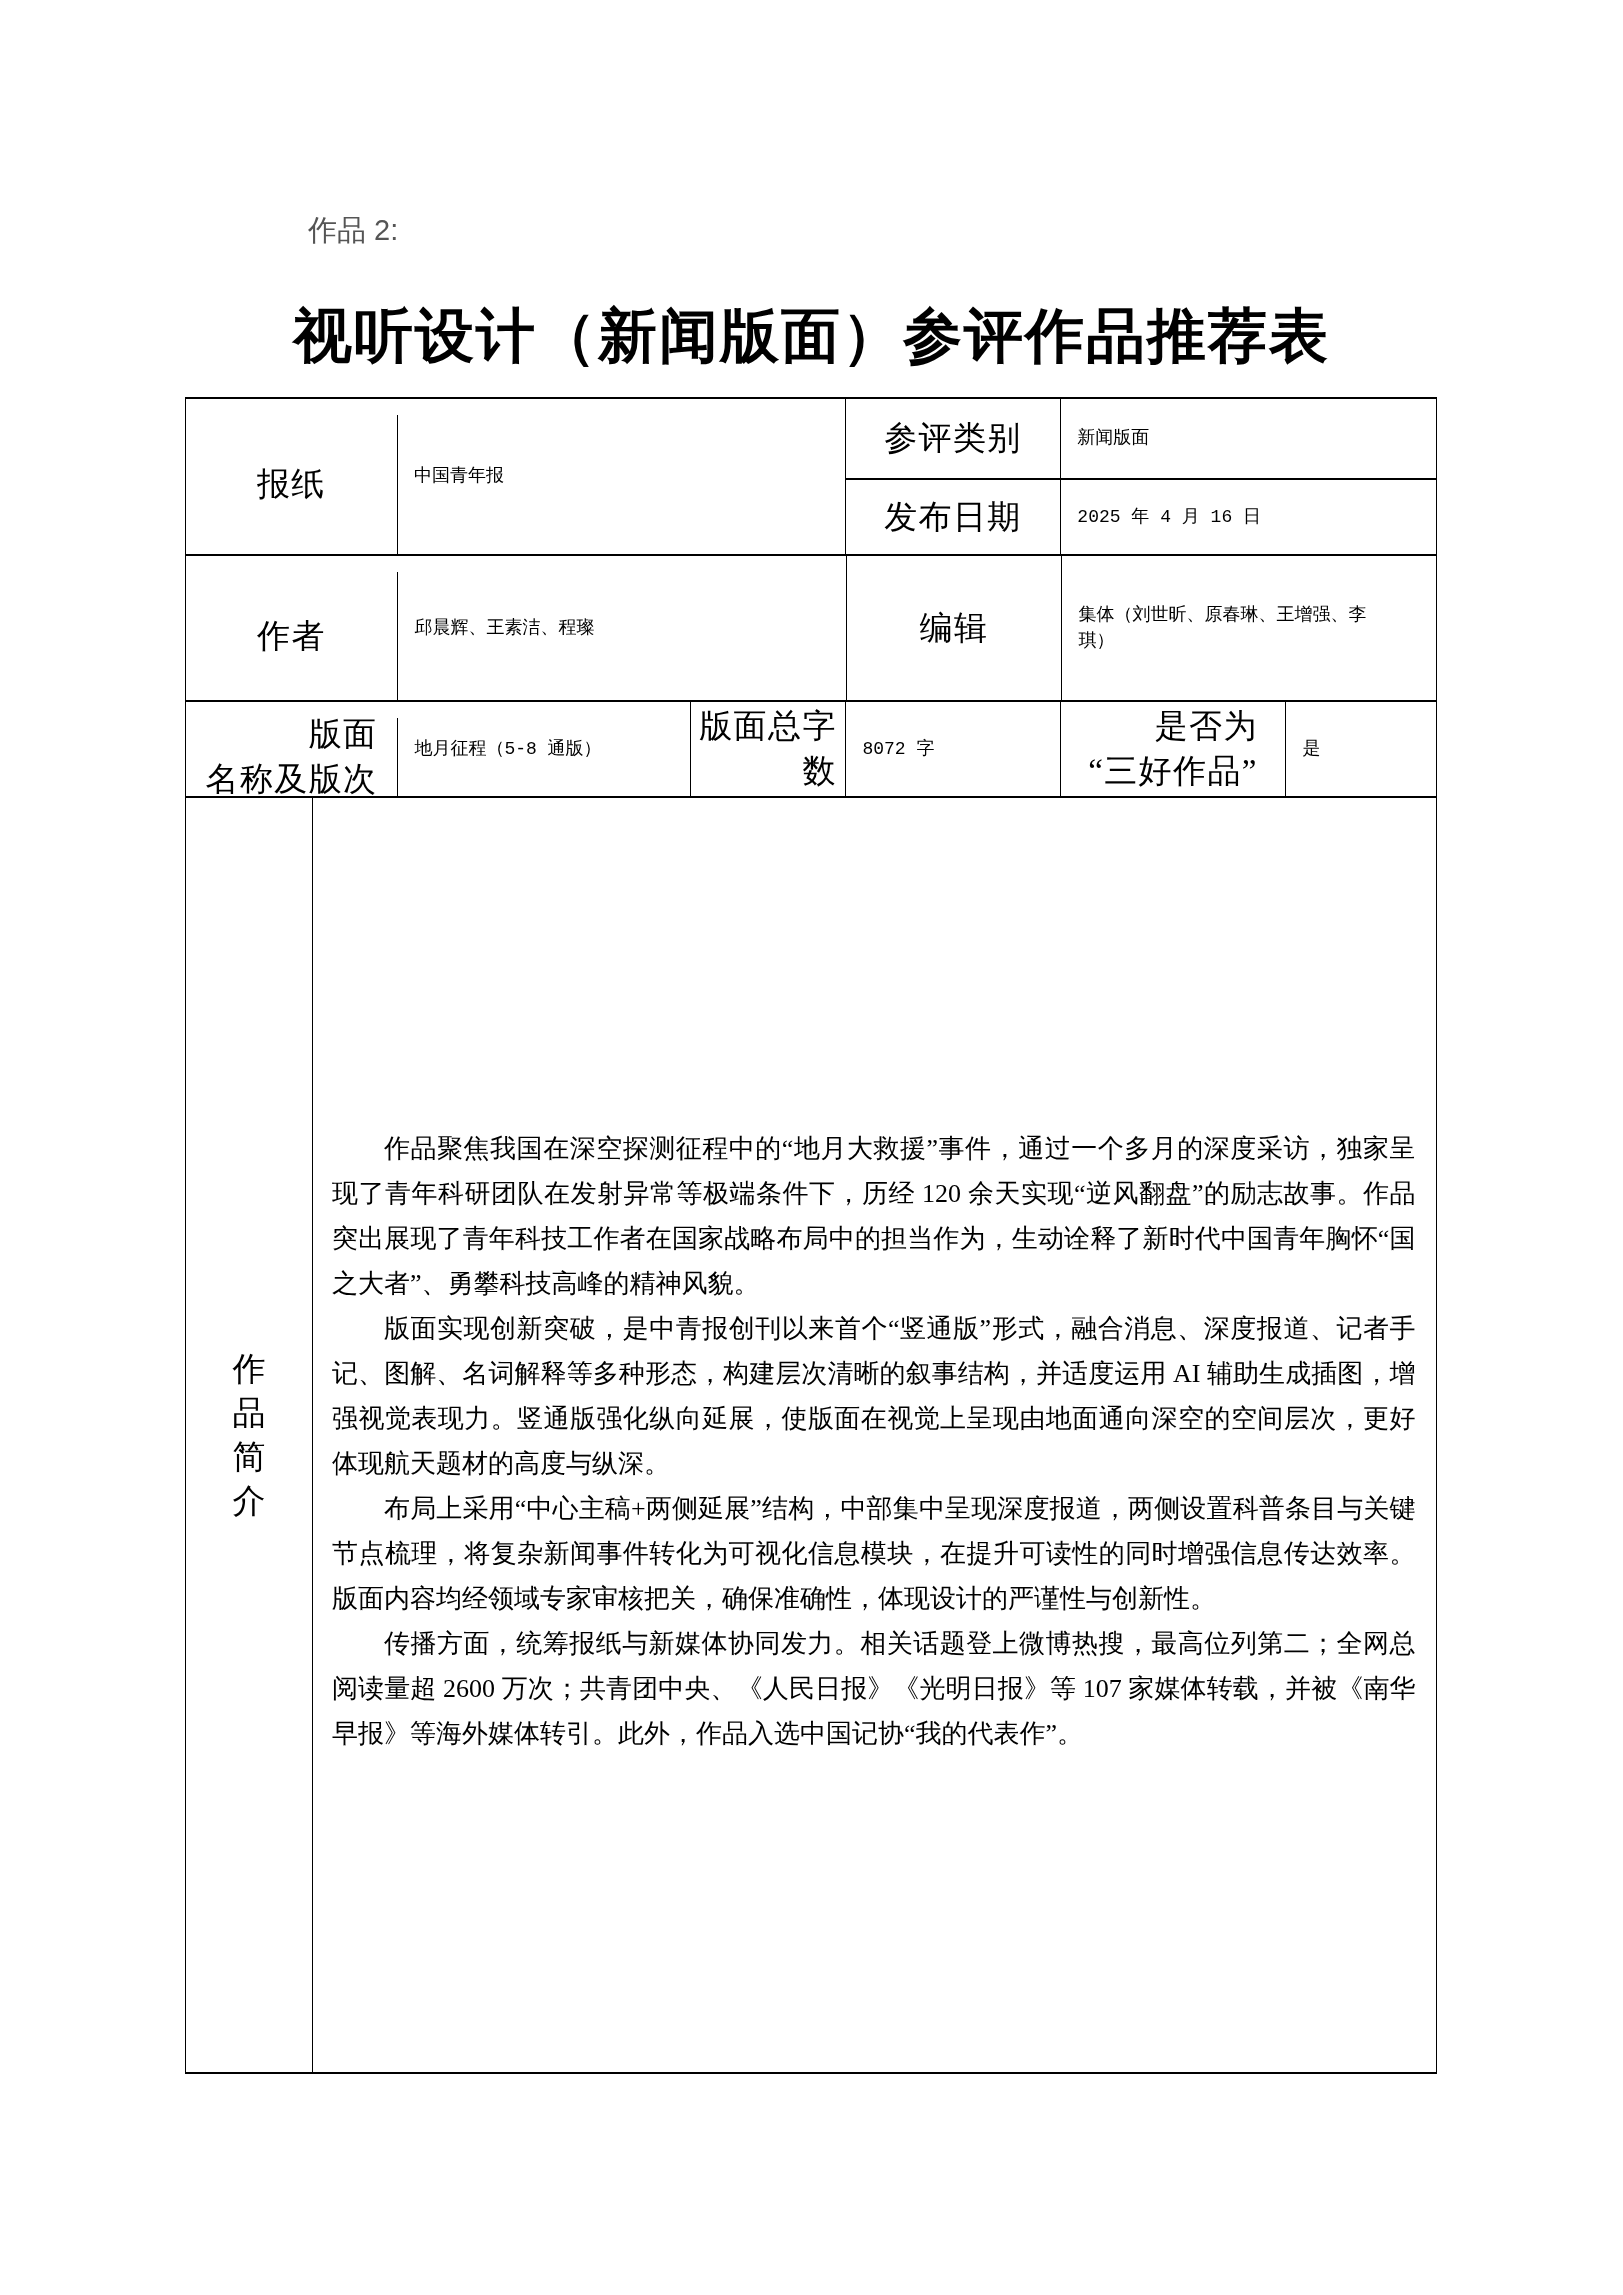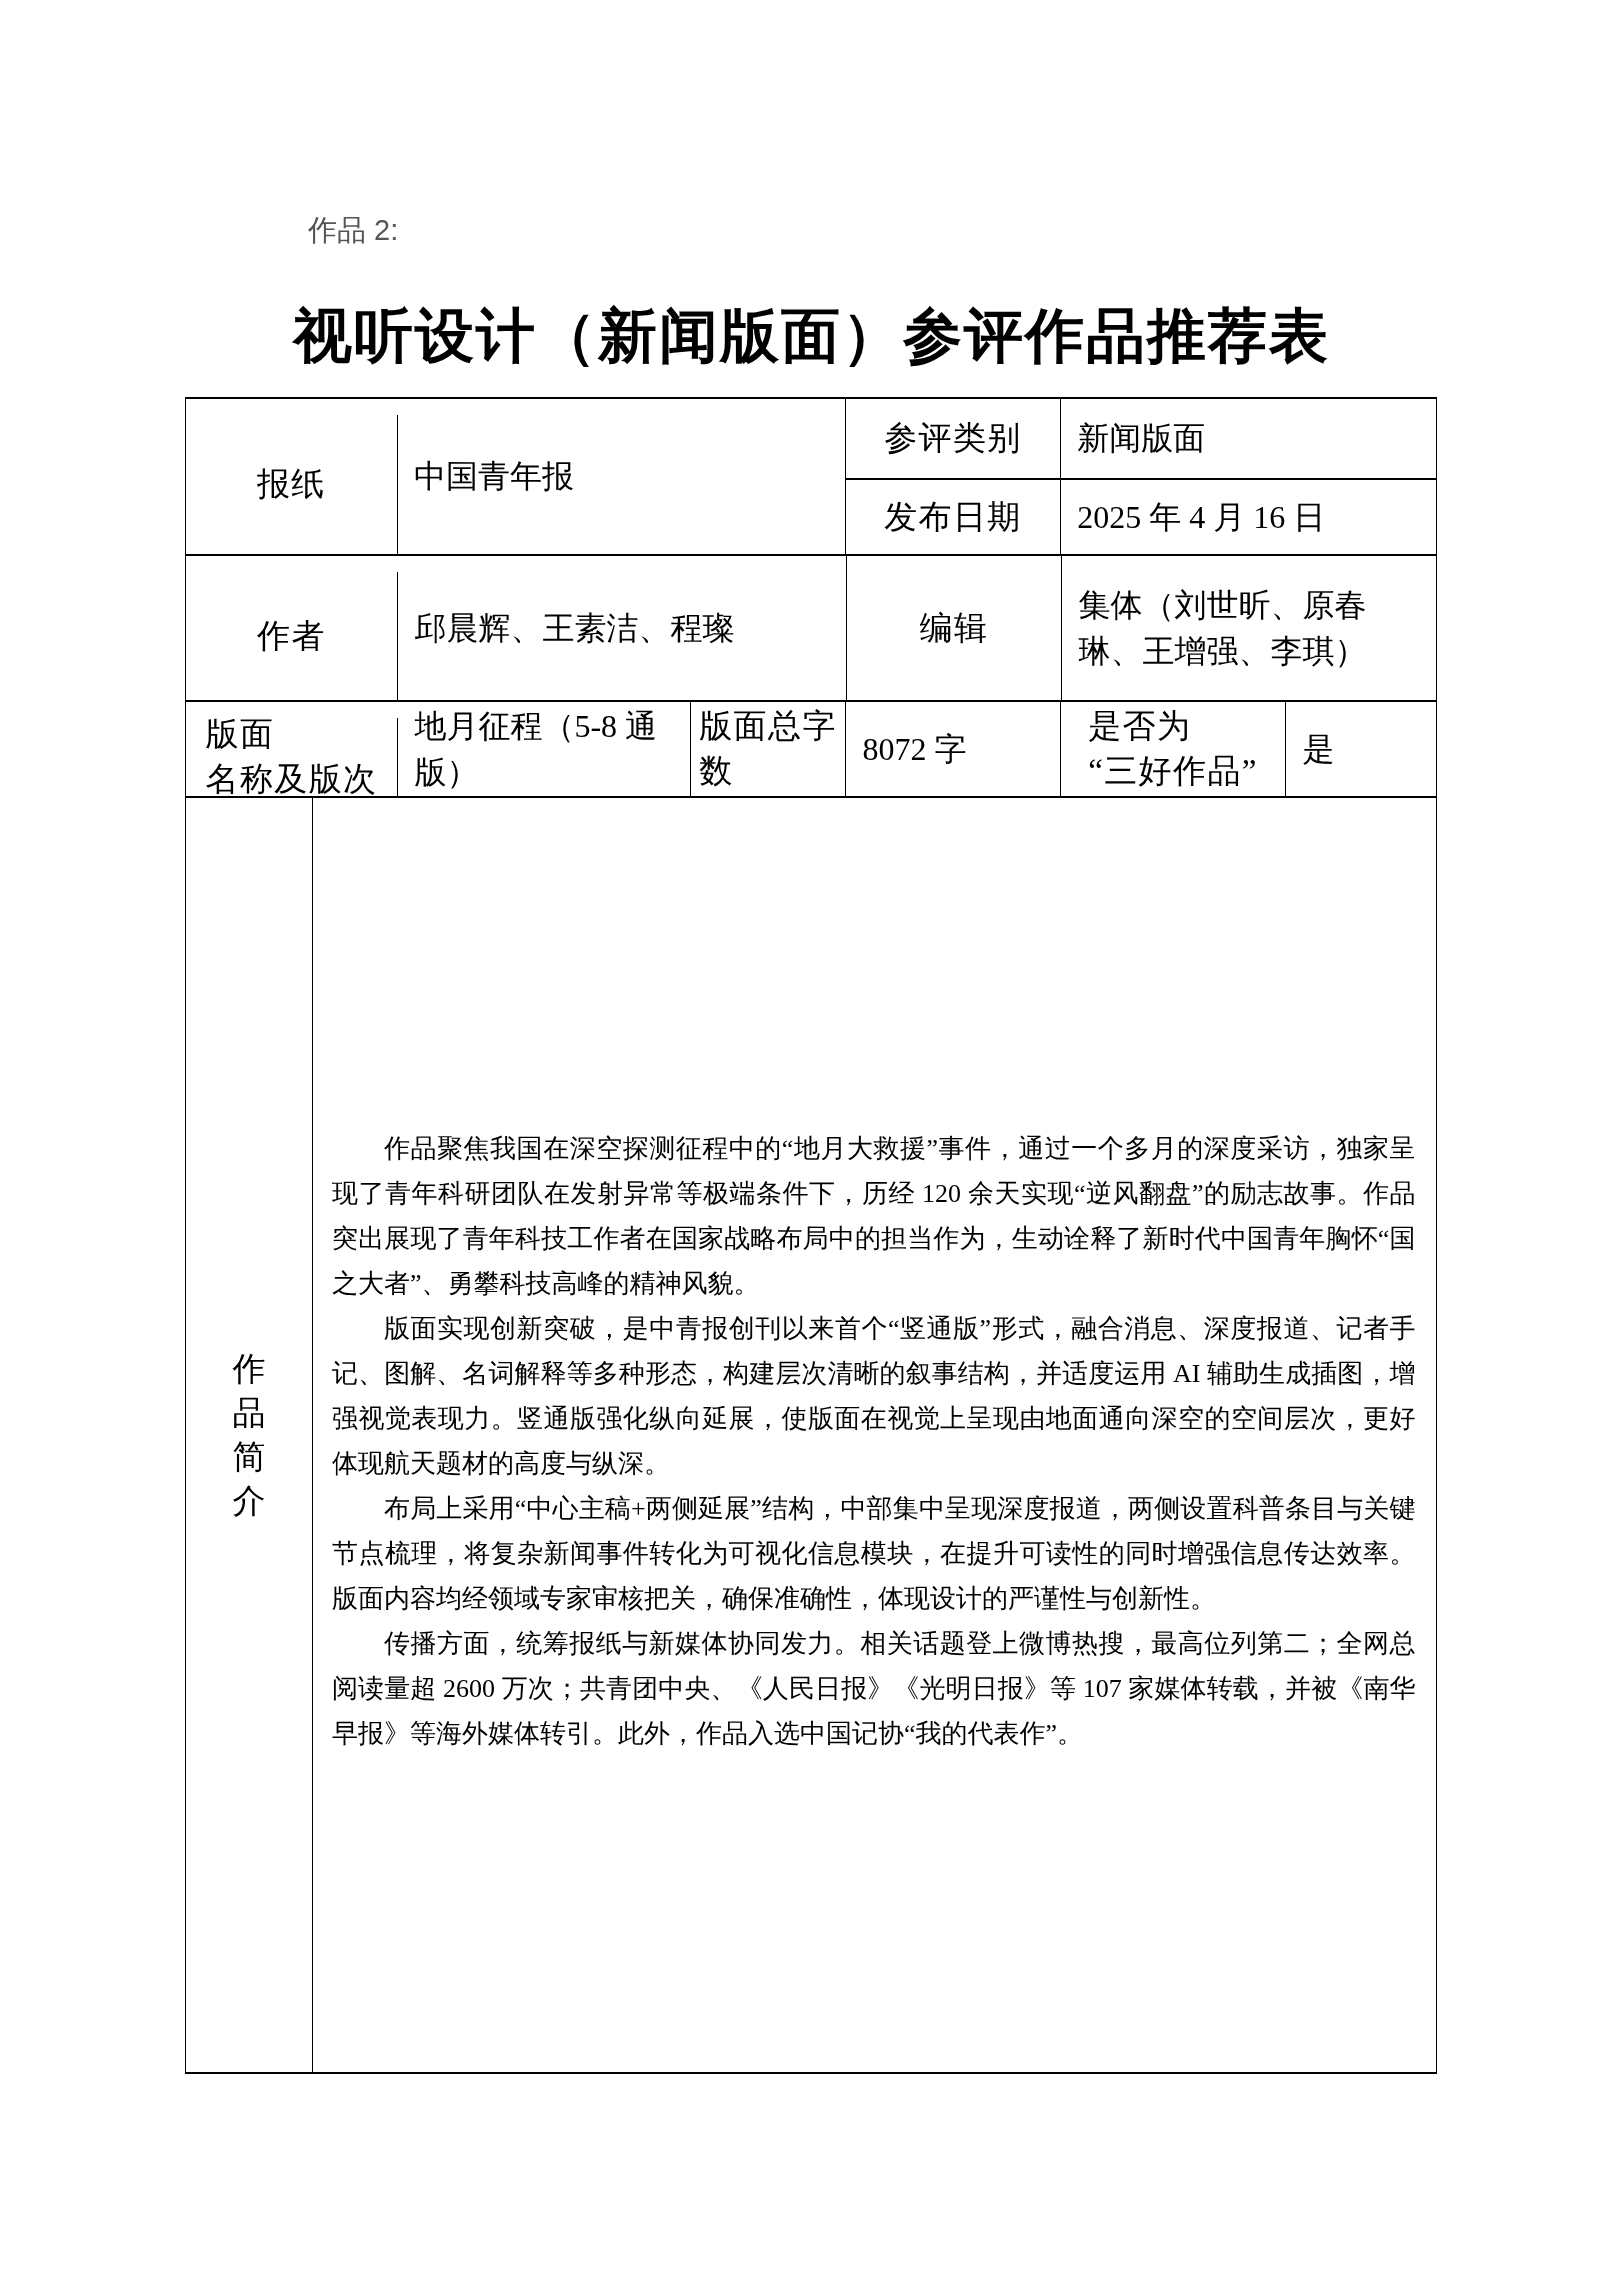--- a/index.html
+++ b/index.html
@@ -36,26 +36,26 @@
   .row.last{border-bottom:none;flex:1;}
   .r1{height:157px;}
   .r2{height:146px;}
   .r3{height:96px;}
   .c{
     box-sizing:border-box;border-right:1.4px solid #000;
     display:flex;align-items:center;min-width:0;
   }
   .c.nobr{border-right:none;}
   .lab{
-    justify-content:center;text-align:left;
+    justify-content:center;text-align:right;
     font-size:33px;letter-spacing:1.4px;line-height:1.35;
   }
   .val{
     justify-content:flex-start;text-align:left;
-    font-size:32px;padding-left:16.4px;padding-right:13.6px;line-height:1.45;
+    font-size:18px;padding-left:16.4px;padding-right:13.6px;line-height:1.45;font-family:Liberation Mono, monospace;
   }
   .w1{width:212px;margin-top:16px;}
   .w2{width:449px;}
   .stack{width:591px;display:flex;flex-direction:column;box-sizing:border-box;}
   .subrow{display:flex;box-sizing:border-box;min-height:0;}
   .subrow.top{height:81px;border-bottom:2px solid #000;}
   .subrow.bot{flex:1;}
   .w3{width:215px;}
   .w4{flex:1;}
   .r3 .cv1{width:293px;}

